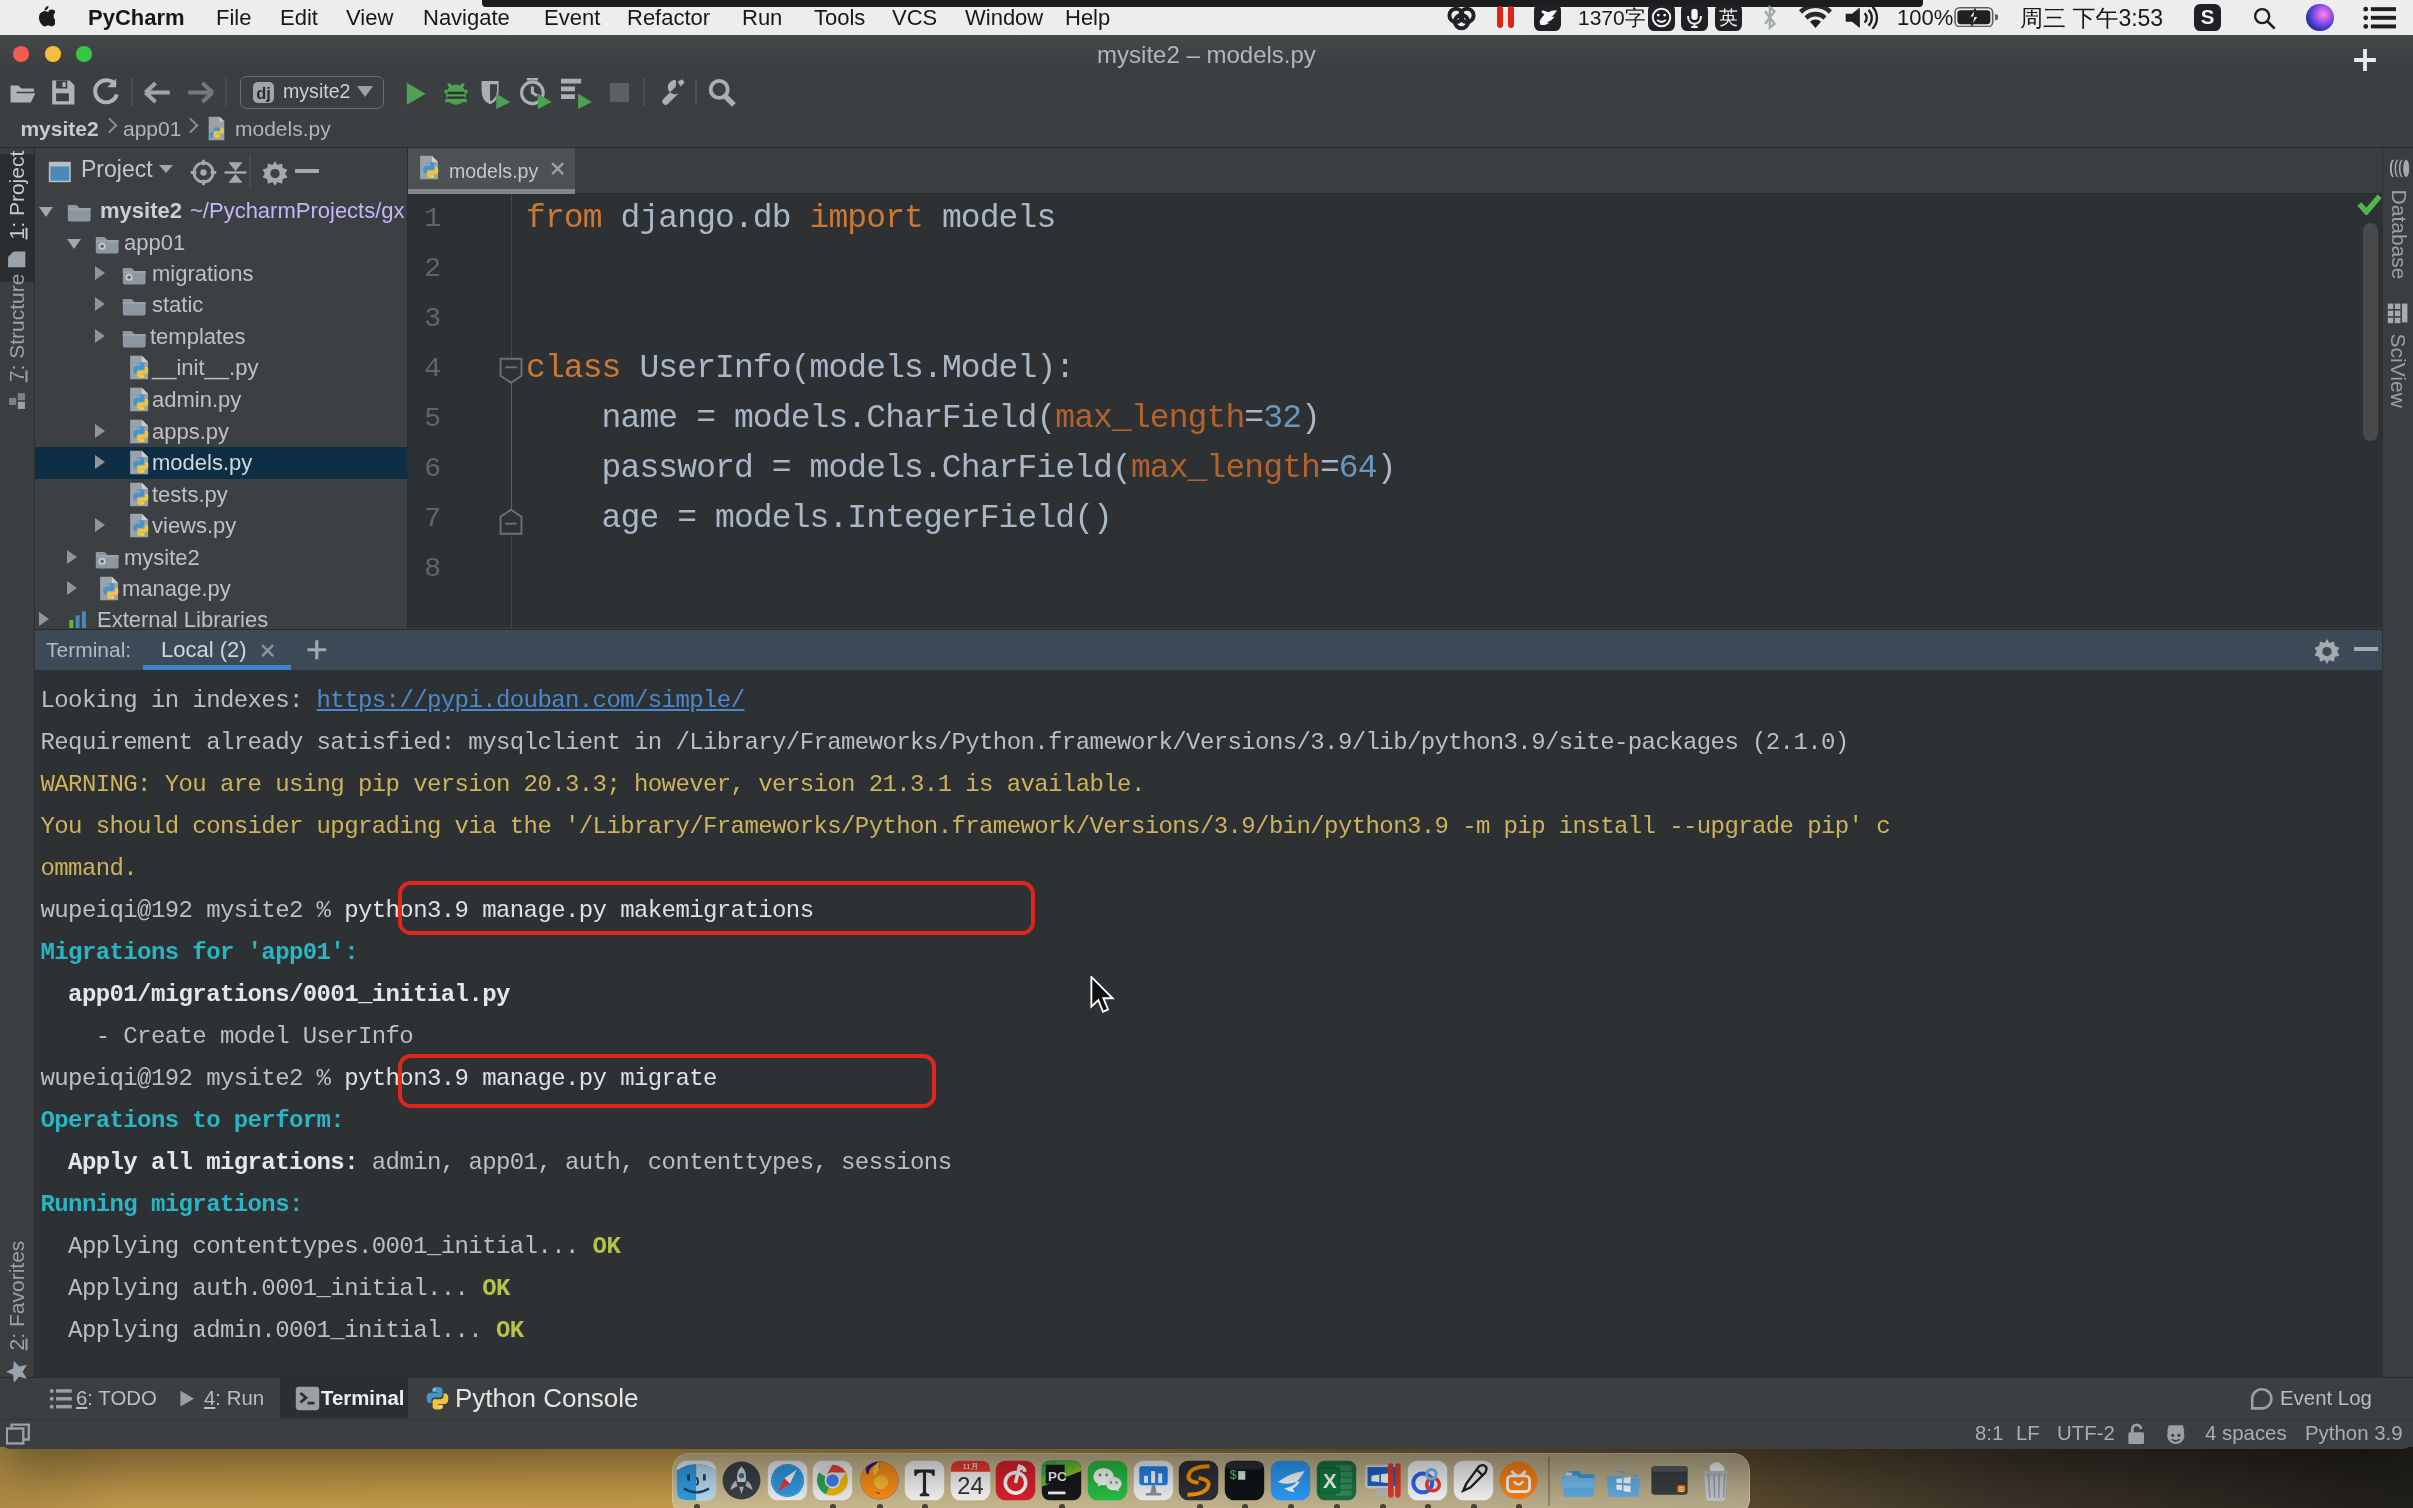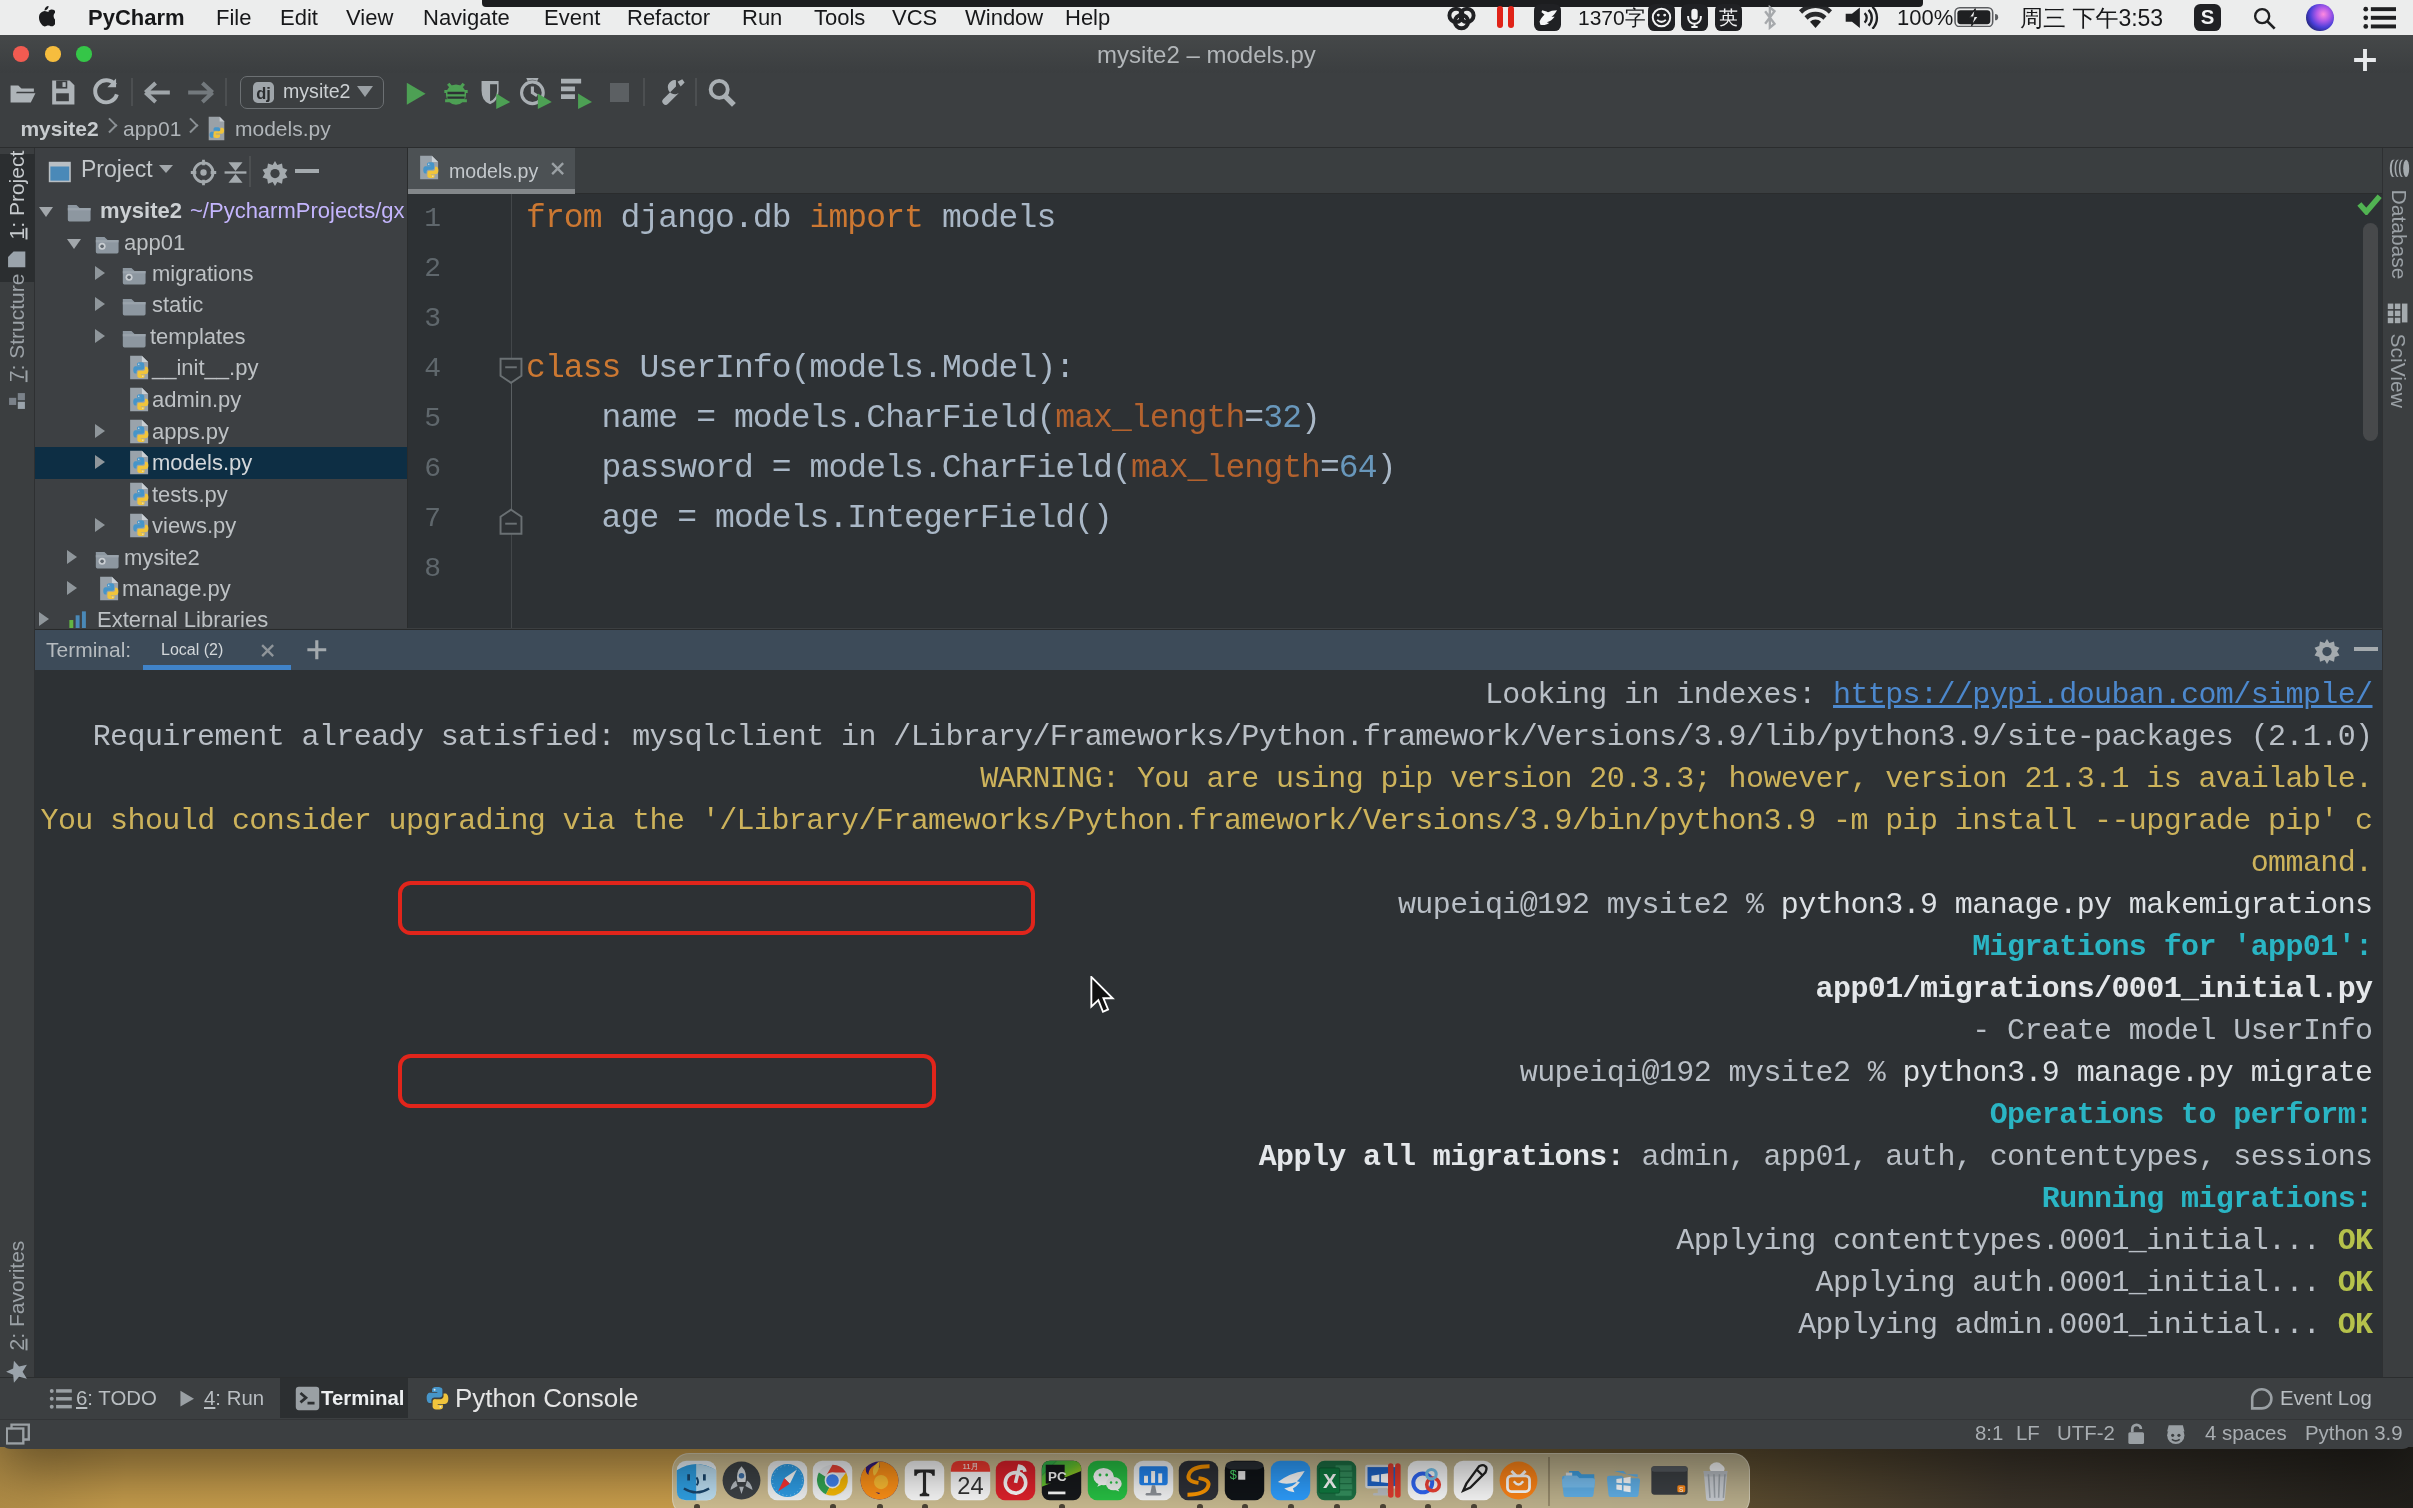--- a/index.html
+++ b/index.html
@@ -35,21 +35,21 @@
 .arrow{position:absolute;width:0;height:0;top:8.6px;}
 .exp{border-left:7.9px solid transparent;border-right:7.9px solid transparent;border-top:10.2px solid #a2a7ab;top:11.8px;}
 .col{border-top:7.9px solid transparent;border-bottom:7.9px solid transparent;border-left:10.2px solid #8f969b;top:7.9px;}
 
 #code{left:526px;top:194px;font-size:33px;letter-spacing:-0.9px;line-height:50px;color:#a9b7c6;white-space:pre;}
 #gut{left:408px;top:194px;width:33px;font-size:28px;line-height:50px;color:#5f676c;text-align:right;white-space:pre;}
 .kw{color:#cc7832;}
 .par{color:#b3622e;}
 .num{color:#6897bb;}
 
-#tout{left:5.5px;top:4px;font-size:30px;letter-spacing:-0.6px;line-height:42px;color:#b9bfc6;white-space:pre;text-align:right;}
+#tout{left:5.5px;top:10px;font-size:24px;letter-spacing:-0.6px;line-height:42px;color:#b9bfc6;white-space:pre;}
 .tw{color:#e4e7ea;font-weight:bold;}
 .ty{color:#cdb35b;}
 .tc{color:#2ab5c4;font-weight:bold;}
 .tok{color:#b6c24b;font-weight:bold;}
 .tlink{color:#4c88cd;text-decoration:underline;}
 .rbox{position:absolute;border:4.7px solid #e1251b;border-radius:12.6px;}
 
 .vlab{position:absolute;color:#9ba1a6;font-size:21px;white-space:nowrap;display:flex;align-items:center;gap:9.4px;}
 
 #dock{left:672px;top:1453px;width:1076px;height:61px;background:rgba(210,200,165,.8);border:0.8px solid rgba(255,255,255,.35);border-radius:17.3px;}
@@ -537,21 +537,21 @@
 <svg class="a" style="left:499px;top:508px;" width="24" height="27.5" viewBox="0 0 31 35">
     <path d="M2 33 h27 V11 L15.5 2 2 11 Z" fill="#2d3134" stroke="#6a7073" stroke-width="2.5"></path>
     <path d="M8 20 h15" stroke="#6a7073" stroke-width="2.5"></path>
   </svg>
 <svg class="a" style="left:2357px;top:193px;" width="25" height="22" viewBox="0 0 32 28">
     <path d="M3 14 L12 24 L29 4" stroke="#51b352" stroke-width="7" fill="none"></path>
   </svg>
 <div class="a" style="left:2363px;top:223px;width:15px;height:218px;background:#47494b;border-radius:7.9px;"></div>
 
 <div class="a" style="left:46px;top:629px;font-size:21px;color:#b6bbbf;line-height:41px;">Terminal:</div>
-<div class="a" style="left:161px;top:629px;font-size:16px;color:#d3d7da;line-height:41px;">Local (2)</div>
+<div class="a" style="left:161px;top:629px;font-size:22px;color:#d3d7da;line-height:41px;">Local (2)</div>
 <svg class="a" style="left:259px;top:642px;" width="17.3" height="17.3" viewBox="0 0 22 22">
     <path d="M4 4 L18 18 M18 4 L4 18" stroke="#8f959a" stroke-width="3"></path>
   </svg>
 <div class="a" style="left:143px;top:665px;width:148px;height:5.5px;background:#4083c9;"></div>
 <svg class="a" style="left:305px;top:638px;" width="23.6" height="23.6" viewBox="0 0 30 30">
     <path d="M15 3 v24 M3 15 h24" stroke="#a4aaae" stroke-width="4"></path>
   </svg>
 <svg class="a" style="left:2313px;top:636px;" width="28" height="28" viewBox="0 0 36 36">
     <path d="M18 4 l3 5 6 -2 1 6 6 2 -3 5 3 5 -6 2 -1 6 -6 -2 -3 5 -3 -5 -6 2 -1 -6 -6 -2 3 -5 -3 -5 6 -2 1 -6 6 2 Z" fill="#a4aaae"></path>
     <circle cx="18" cy="20" r="6" fill="#3d4b59"></circle>

